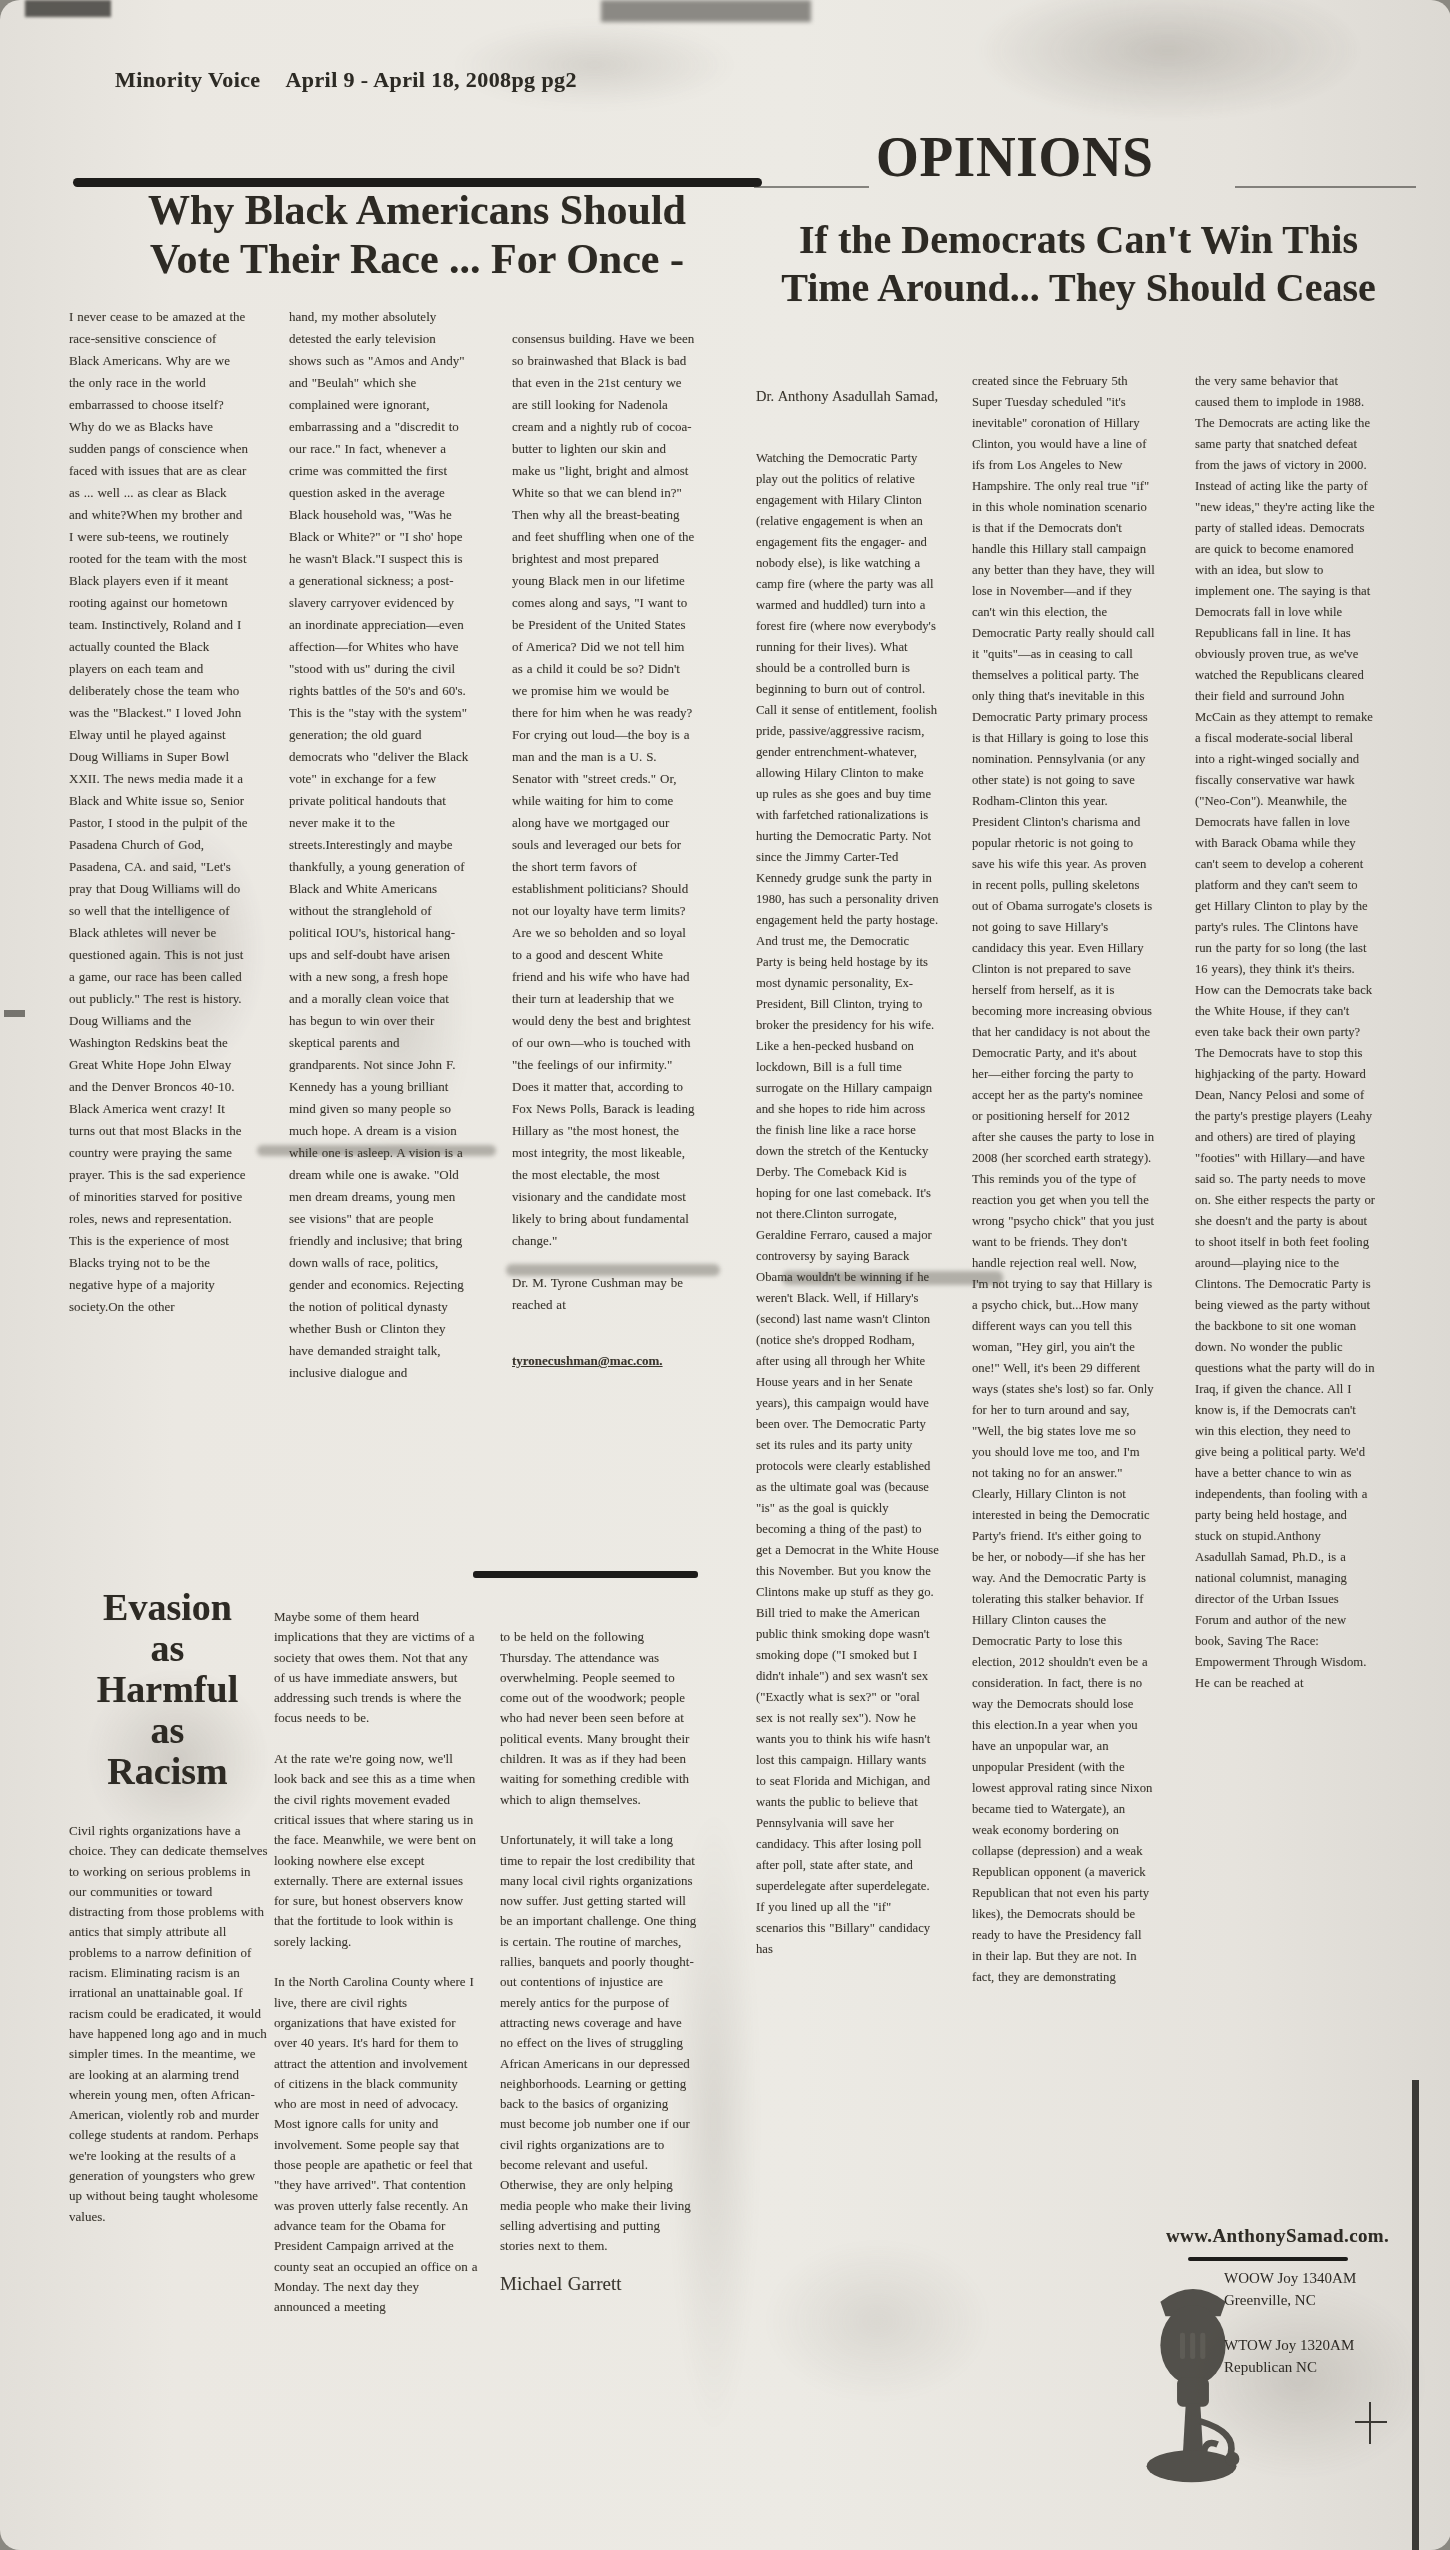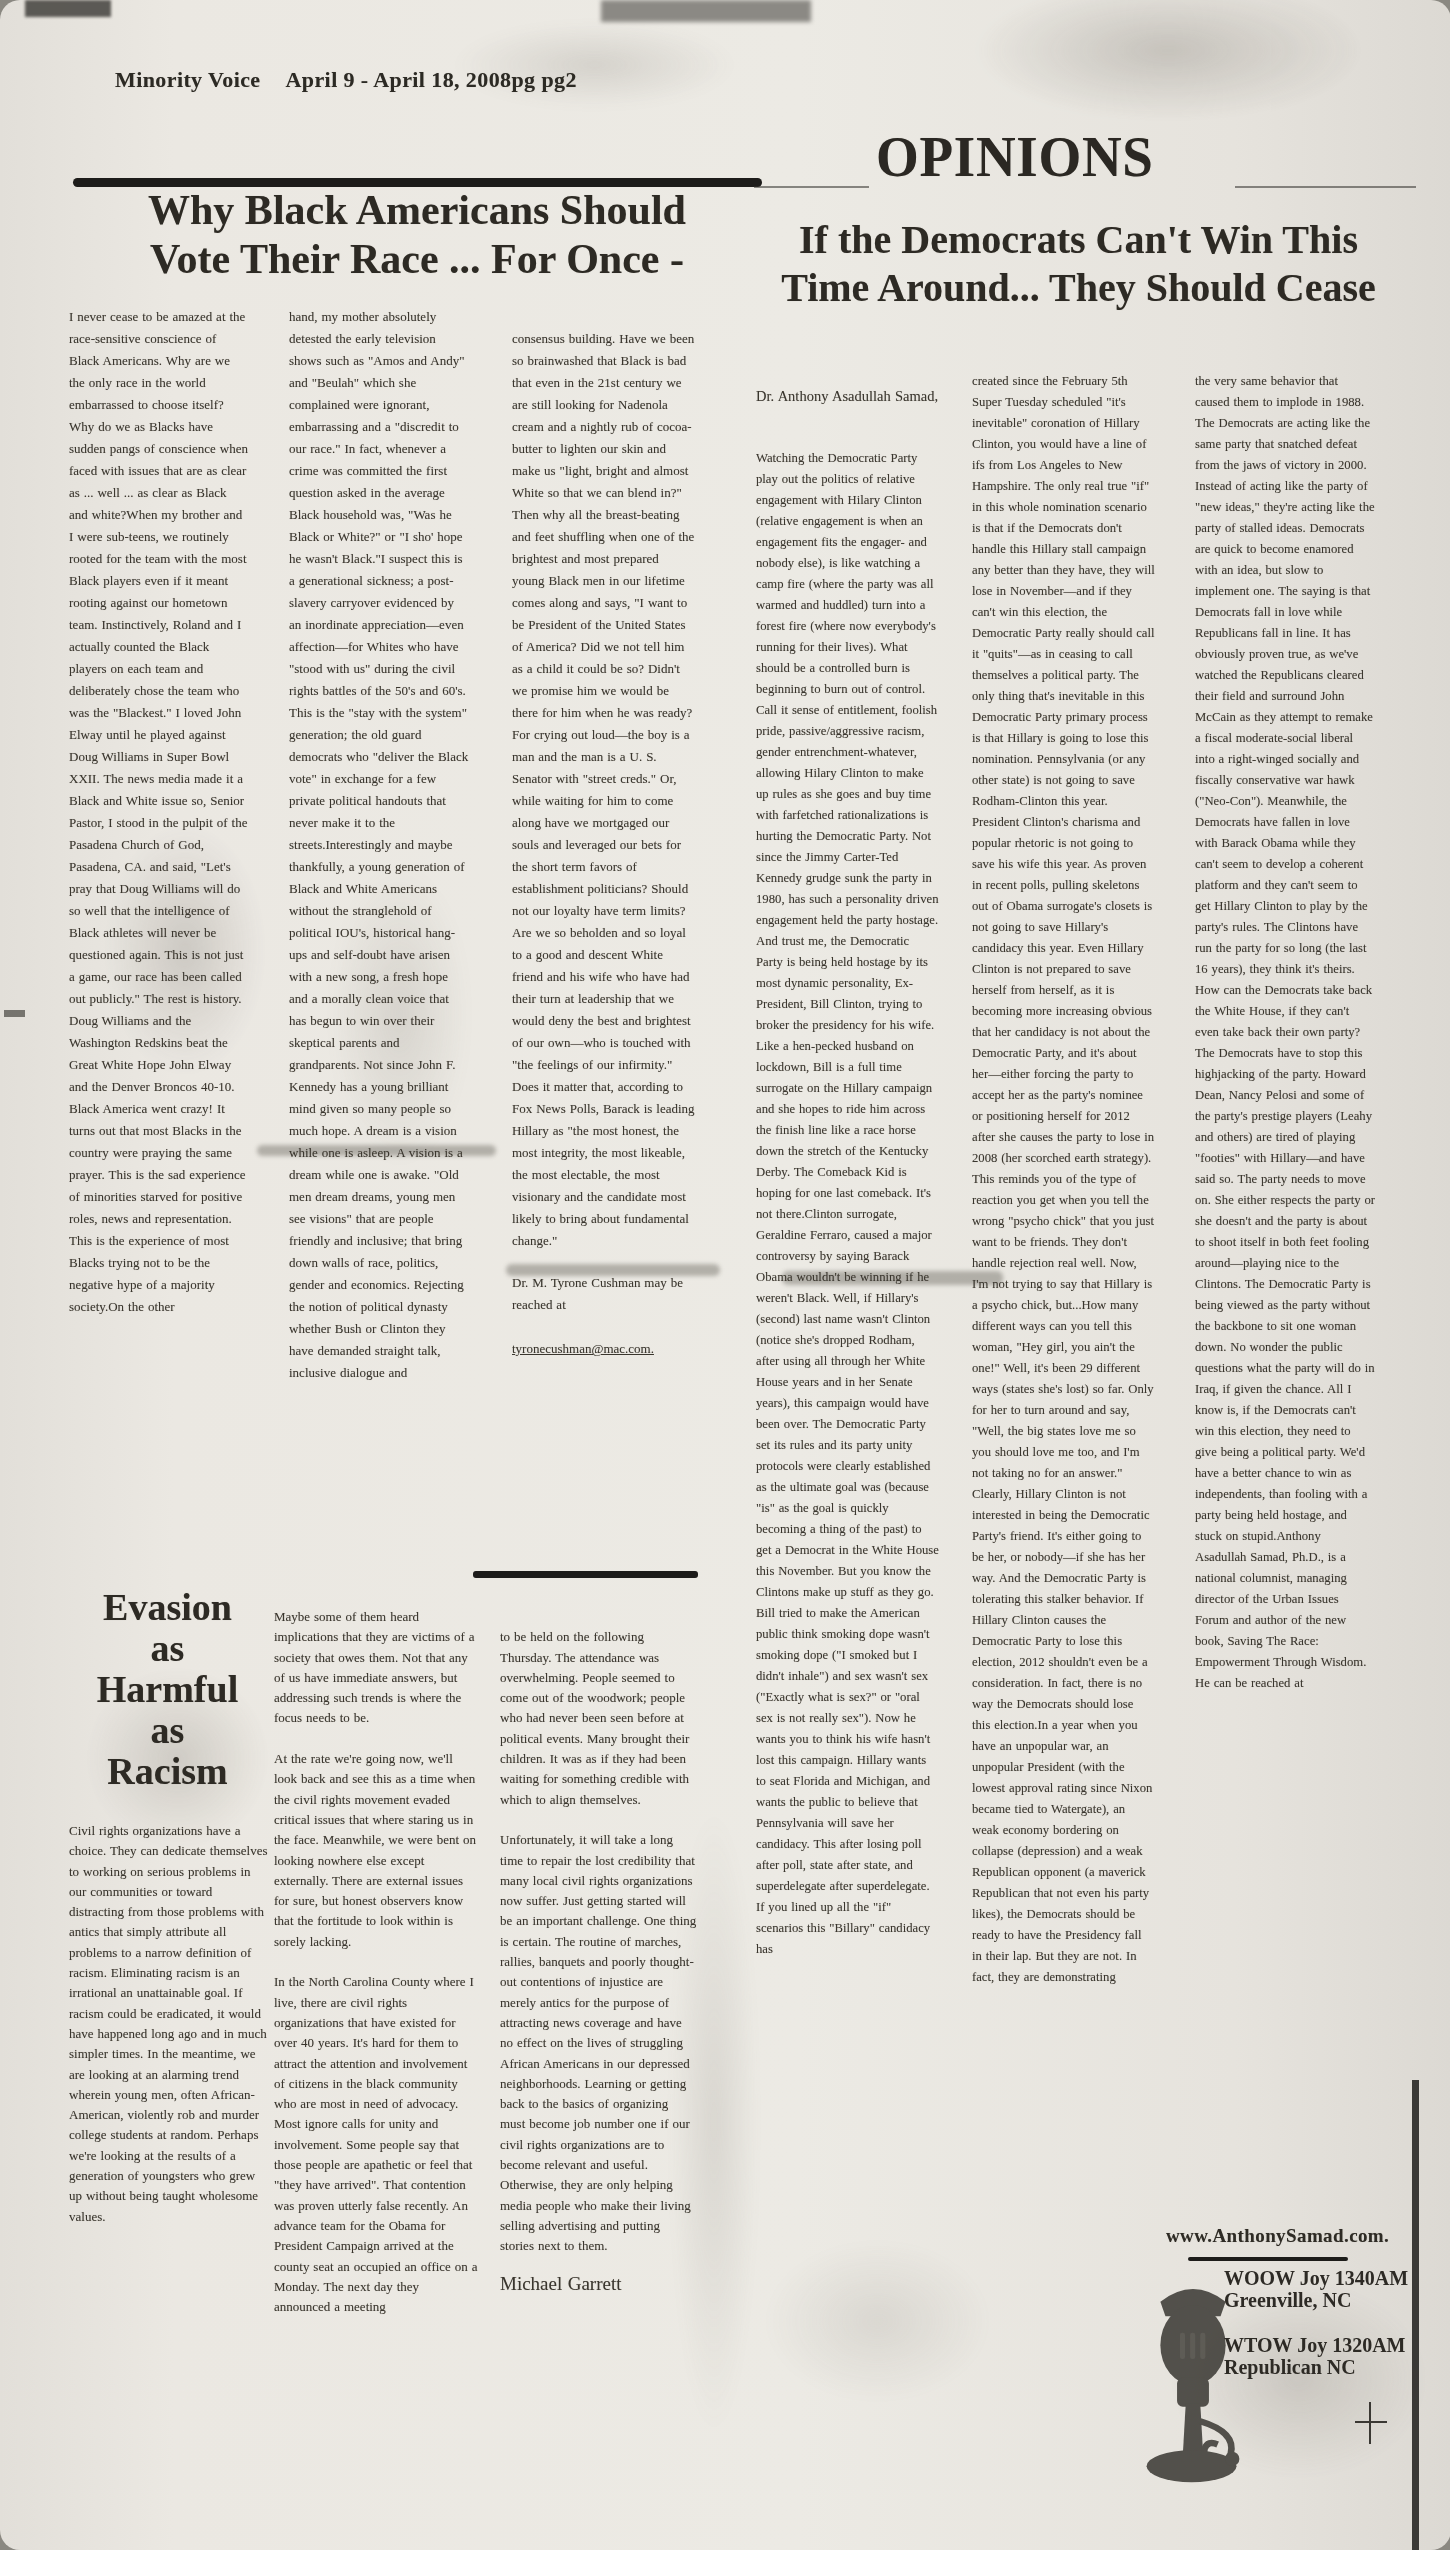--- a/index.html
+++ b/index.html
@@ -17,21 +17,21 @@
   .opinions{font-weight:bold; font-size:55px; letter-spacing:0.7px; color:#2b2823; transform:scaleY(1.05);}
   .headline{font-weight:bold; text-align:center; color:#2d2a24;}
   .h1{font-size:42px; line-height:49px;}
   .h2{font-size:40px; line-height:48px;}
   .h3{font-size:38px; line-height:41px;}
   .byline{font-size:14.5px; line-height:21px; margin:0 0 19.6px 0; white-space:pre-line;}
   .contact{margin:20.3px 0 0 0; font-size:13px; line-height:22px;}
   .email{text-decoration:underline;}
   .author{margin:17px 0 0 0; font-size:19px;}
   .website{font-weight:bold; font-size:19px; letter-spacing:0.4px; color:#2e2b25;}
-  .station{position:absolute; font-weight:bold; font-size:20px; line-height:22px; color:#2d2a25;}
+  .station{position:absolute; font-weight:normal; font-size:15px; line-height:22px; color:#2d2a25;}
   .rule{position:absolute; background:#1d1c1a;}
   .thin{background:rgba(50,48,44,.55);}
   .sm{position:absolute; border-radius:50%; filter:blur(5.1px); pointer-events:none;
     background:radial-gradient(closest-side, rgba(108,103,95,.30), rgba(108,103,95,0) 75%);}
   .streak{position:absolute; filter:blur(2.2px); background:rgba(72,68,61,.35); border-radius:5.8px; pointer-events:none;}
   .mark{position:absolute; background:#2d2b27;}
   .mic{position:absolute;}
   .regmark .v{position:absolute; background:#3a3833;}
 </style>
 </head>
@@ -72,21 +72,21 @@
   <div class="txt headline h2" style="left:736px;top:216px;width:685px;">
     <div>If the Democrats Can't Win This</div>
     <div>Time Around... They Should Cease</div>
   </div>
 
   <div class="col" style="left:69px;top:306px;width:180px;height:1266px;">I never cease to be amazed at the race-sensitive conscience of Black Americans. Why are we the only race in the world embarrassed to choose itself? Why do we as Blacks have sudden pangs of conscience when faced with issues that are as clear as ... well ... as clear as Black and white?When my brother and I were sub-teens, we routinely rooted for the team with the most Black players even if it meant rooting against our hometown team. Instinctively, Roland and I actually counted the Black players on each team and deliberately chose the team who was the "Blackest." I loved John Elway until he played against Doug Williams in Super Bowl XXII. The news media made it a Black and White issue so, Senior Pastor, I stood in the pulpit of the Pasadena Church of God, Pasadena, CA. and said, "Let's pray that Doug Williams will do so well that the intelligence of Black athletes will never be questioned again. This is not just a game, our race has been called out publicly." The rest is history. Doug Williams and the Washington Redskins beat the Great White Hope John Elway and the Denver Broncos 40-10. Black America went crazy! It turns out that most Blacks in the country were praying the same prayer. This is the sad experience of minorities starved for positive roles, news and representation. This is the experience of most Blacks trying not to be the negative hype of a majority society.On the other</div>
   <div class="col" style="left:289px;top:306px;width:180px;height:1266px;">hand, my mother absolutely detested the early television shows such as "Amos and Andy" and "Beulah" which she complained were ignorant, embarrassing and a "discredit to our race." In fact, whenever a crime was committed the first question asked in the average Black household was, "Was he Black or White?" or "I sho' hope he wasn't Black."I suspect this is a generational sickness; a post-slavery carryover evidenced by an inordinate appreciation—even affection—for Whites who have "stood with us" during the civil rights battles of the 50's and 60's. This is the "stay with the system" generation; the old guard democrats who "deliver the Black vote" in exchange for a few private political handouts that never make it to the streets.Interestingly and maybe thankfully, a young generation of Black and White Americans without the stranglehold of political IOU's, historical hang-ups and self-doubt have arisen with a new song, a fresh hope and a morally clean voice that has begun to win over their skeptical parents and grandparents. Not since John F. Kennedy has a young brilliant mind given so many people so much hope. A dream is a vision while one is asleep. A vision is a dream while one is awake. "Old men dream dreams, young men see visions" that are people friendly and inclusive; that bring down walls of race, politics, gender and economics. Rejecting the notion of political dynasty whether Bush or Clinton they have demanded straight talk, inclusive dialogue and</div>
   <div class="col" style="left:512px;top:306px;width:183px;height:1266px;">
     <span>consensus building. Have we been so brainwashed that Black is bad that even in the 21st century we are still looking for Nadenola cream and a nightly rub of cocoa-butter to lighten our skin and make us "light, bright and almost White so that we can blend in?" Then why all the breast-beating and feet shuffling when one of the brightest and most prepared young Black men in our lifetime comes along and says, "I want to be President of the United States of America? Did we not tell him as a child it could be so? Didn't we promise him we would be there for him when he was ready? For crying out loud—the boy is a man and the man is a U. S. Senator with "street creds." Or, while waiting for him to come along have we mortgaged our souls and leveraged our bets for the short term favors of establishment politicians? Should not our loyalty have term limits? Are we so beholden and so loyal to a good and descent White friend and his wife who have had their turn at leadership that we would deny the best and brightest of our own—who is touched with "the feelings of our infirmity." Does it matter that, according to Fox News Polls, Barack is leading Hillary as "the most honest, the most integrity, the most likeable, the most electable, the most visionary and the candidate most likely to bring about fundamental change."</span>
     <p class="contact">Dr. M. Tyrone Cushman may be reached at</p>
-    <p class="contact email" style="margin-top:0;">tyronecushman@mac.com.</p>
+    <p class="contact email" style="margin-top:12px;font-weight:bold;">tyronecushman@mac.com.</p>
   </div>
   <div class="rule" style="left:473px;top:1571px;width:225px;height:6.5px;border-radius:2.9px;"></div>
 
   <div class="col a2" style="left:756px;top:365px;width:183px;height:2151px;">
     <p class="byline">Dr. Anthony Asadullah Samad,</p>
     <span>Watching the Democratic Party play out the politics of relative engagement with Hilary Clinton (relative engagement is when an engagement fits the engager- and nobody else), is like watching a camp fire (where the party was all warmed and huddled) turn into a forest fire (where now everybody's running for their lives). What should be a controlled burn is beginning to burn out of control. Call it sense of entitlement, foolish pride, passive/aggressive racism, gender entrenchment-whatever, allowing Hilary Clinton to make up rules as she goes and buy time with farfetched rationalizations is hurting the Democratic Party. Not since the Jimmy Carter-Ted Kennedy grudge sunk the party in 1980, has such a personality driven engagement held the party hostage. And trust me, the Democratic Party is being held hostage by its most dynamic personality, Ex-President, Bill Clinton, trying to broker the presidency for his wife. Like a hen-pecked husband on lockdown, Bill is a full time surrogate on the Hillary campaign and she hopes to ride him across the finish line like a race horse down the stretch of the Kentucky Derby. The Comeback Kid is hoping for one last comeback. It's not there.Clinton surrogate, Geraldine Ferraro, caused a major controversy by saying Barack Obama wouldn't be winning if he weren't Black. Well, if Hillary's (second) last name wasn't Clinton (notice she's dropped Rodham, after using all through her White House years and in her Senate years), this campaign would have been over. The Democratic Party set its rules and its party unity protocols were clearly established as the ultimate goal was (because "is" as the goal is quickly becoming a thing of the past) to get a Democrat in the White House this November. But you know the Clintons make up stuff as they go. Bill tried to make the American public think smoking dope wasn't smoking dope ("I smoked but I didn't inhale") and sex wasn't sex ("Exactly what is sex?" or "oral sex is not really sex"). Now he wants you to think his wife hasn't lost this campaign. Hillary wants to seat Florida and Michigan, and wants the public to believe that Pennsylvania will save her candidacy. This after losing poll after poll, state after state, and superdelegate after superdelegate. If you lined up all the "if" scenarios this "Billary" candidacy has</span>
   </div>
   <div class="col a2" style="left:972px;top:371px;width:183px;height:2103px;">created since the February 5th Super Tuesday scheduled "it's inevitable" coronation of Hillary Clinton, you would have a line of ifs from Los Angeles to New Hampshire. The only real true "if" in this whole nomination scenario is that if the Democrats don't handle this Hillary stall campaign any better than they have, they will lose in November—and if they can't win this election, the Democratic Party really should call it "quits"—as in ceasing to call themselves a political party. The only thing that's inevitable in this Democratic Party primary process is that Hillary is going to lose this nomination. Pennsylvania (or any other state) is not going to save Rodham-Clinton this year. President Clinton's charisma and popular rhetoric is not going to save his wife this year. As proven in recent polls, pulling skeletons out of Obama surrogate's closets is not going to save Hillary's candidacy this year. Even Hillary Clinton is not prepared to save herself from herself, as it is becoming more increasing obvious that her candidacy is not about the Democratic Party, and it's about her—either forcing the party to accept her as the party's nominee or positioning herself for 2012 after she causes the party to lose in 2008 (her scorched earth strategy). This reminds you of the type of reaction you get when you tell the wrong "psycho chick" that you just want to be friends. They don't handle rejection real well. Now, I'm not trying to say that Hillary is a psycho chick, but...How many different ways can you tell this woman, "Hey girl, you ain't the one!" Well, it's been 29 different ways (states she's lost) so far. Only for her to turn around and say, "Well, the big states love me so you should love me too, and I'm not taking no for an answer." Clearly, Hillary Clinton is not interested in being the Democratic Party's friend. It's either going to be her, or nobody—if she has her way. And the Democratic Party is tolerating this stalker behavior. If Hillary Clinton causes the Democratic Party to lose this election, 2012 shouldn't even be a consideration. In fact, there is no way the Democrats should lose this election.In a year when you have an unpopular war, an unpopular President (with the lowest approval rating since Nixon became tied to Watergate), an weak economy bordering on collapse (depression) and a weak Republican opponent (a maverick Republican that not even his party likes), the Democrats should be ready to have the Presidency fall in their lap. But they are not. In fact, they are demonstrating</div>
   <div class="col a2" style="left:1195px;top:371px;width:180px;height:1857px;">the very same behavior that caused them to implode in 1988. The Democrats are acting like the same party that snatched defeat from the jaws of victory in 2000. Instead of acting like the party of "new ideas," they're acting like the party of stalled ideas. Democrats are quick to become enamored with an idea, but slow to implement one. The saying is that Democrats fall in love while Republicans fall in line. It has obviously proven true, as we've watched the Republicans cleared their field and surround John McCain as they attempt to remake a fiscal moderate-social liberal into a right-winged socially and fiscally conservative war hawk ("Neo-Con"). Meanwhile, the Democrats have fallen in love with Barack Obama while they can't seem to develop a coherent platform and they can't seem to get Hillary Clinton to play by the party's rules. The Clintons have run the party for so long (the last 16 years), they think it's theirs. How can the Democrats take back the White House, if they can't even take back their own party?The Democrats have to stop this highjacking of the party. Howard Dean, Nancy Pelosi and some of the party's prestige players (Leahy and others) are tired of playing "footies" with Hillary—and have said so. The party needs to move on. She either respects the party or she doesn't and the party is about to shoot itself in both feet fooling around—playing nice to the Clintons. The Democratic Party is being viewed as the party without the backbone to sit one woman down. No wonder the public questions what the party will do in Iraq, if given the chance. All I know is, if the Democrats can't win this election, they need to give being a political party. We'd have a better chance to win as independents, than fooling with a party being held hostage, and stuck on stupid.Anthony Asadullah Samad, Ph.D., is a national columnist, managing director of the Urban Issues Forum and author of the new book, Saving The Race: Empowerment Through Wisdom. He can be reached at</div>
   <div class="txt website" style="left:1166px;top:2225px;">www.AnthonySamad.com.</div>

